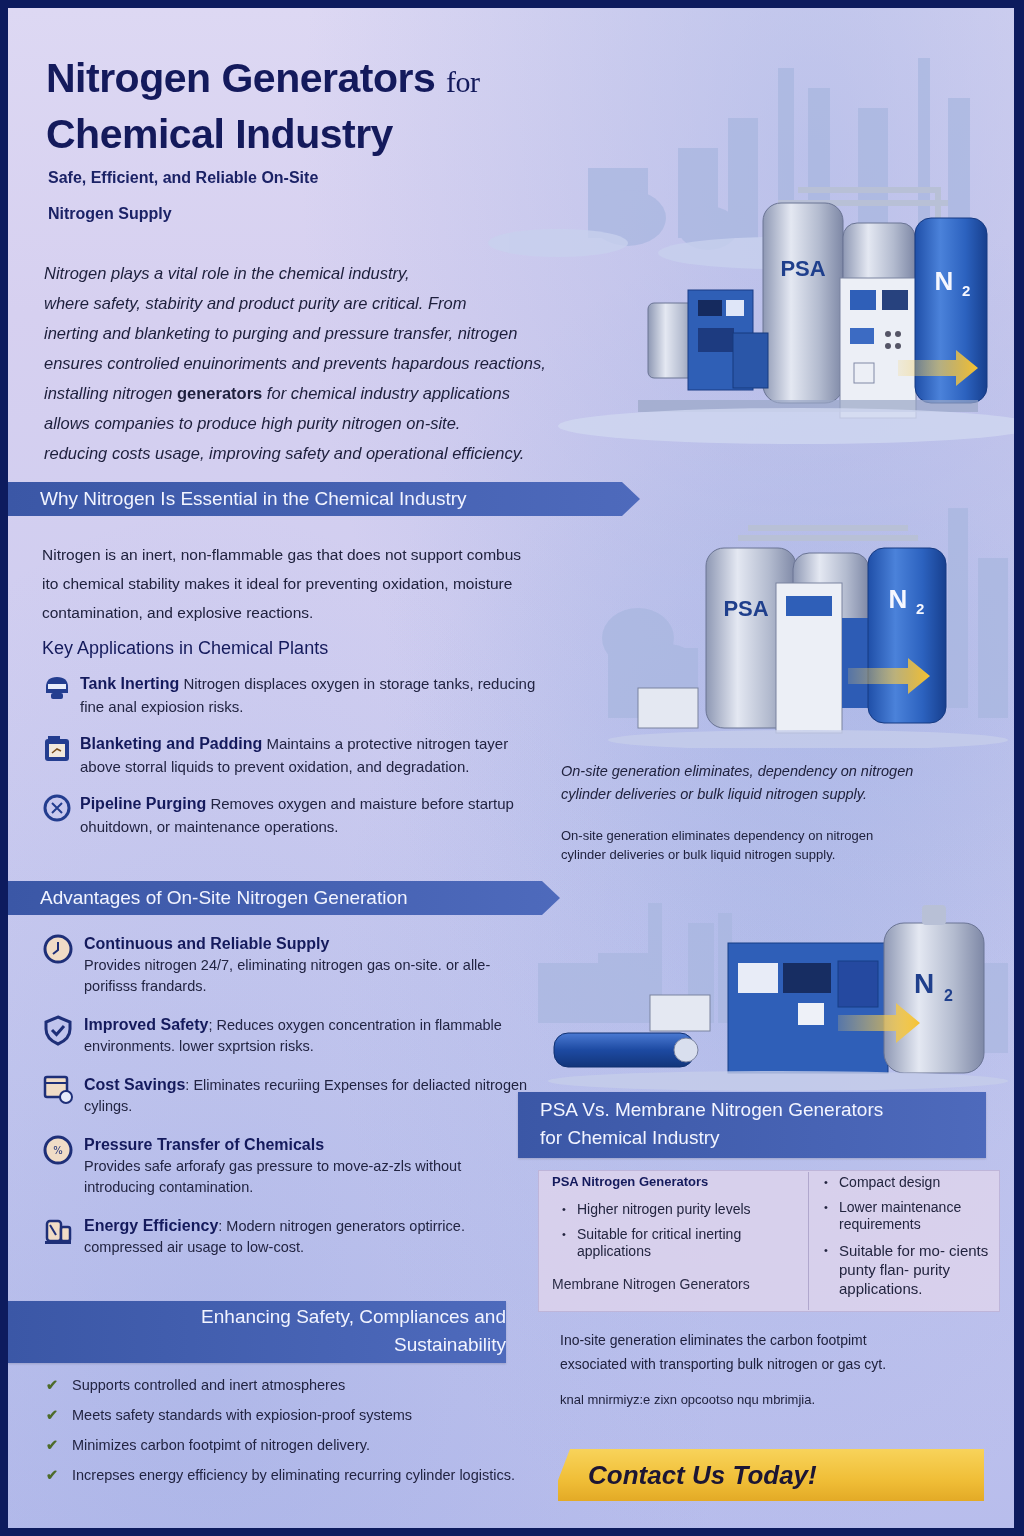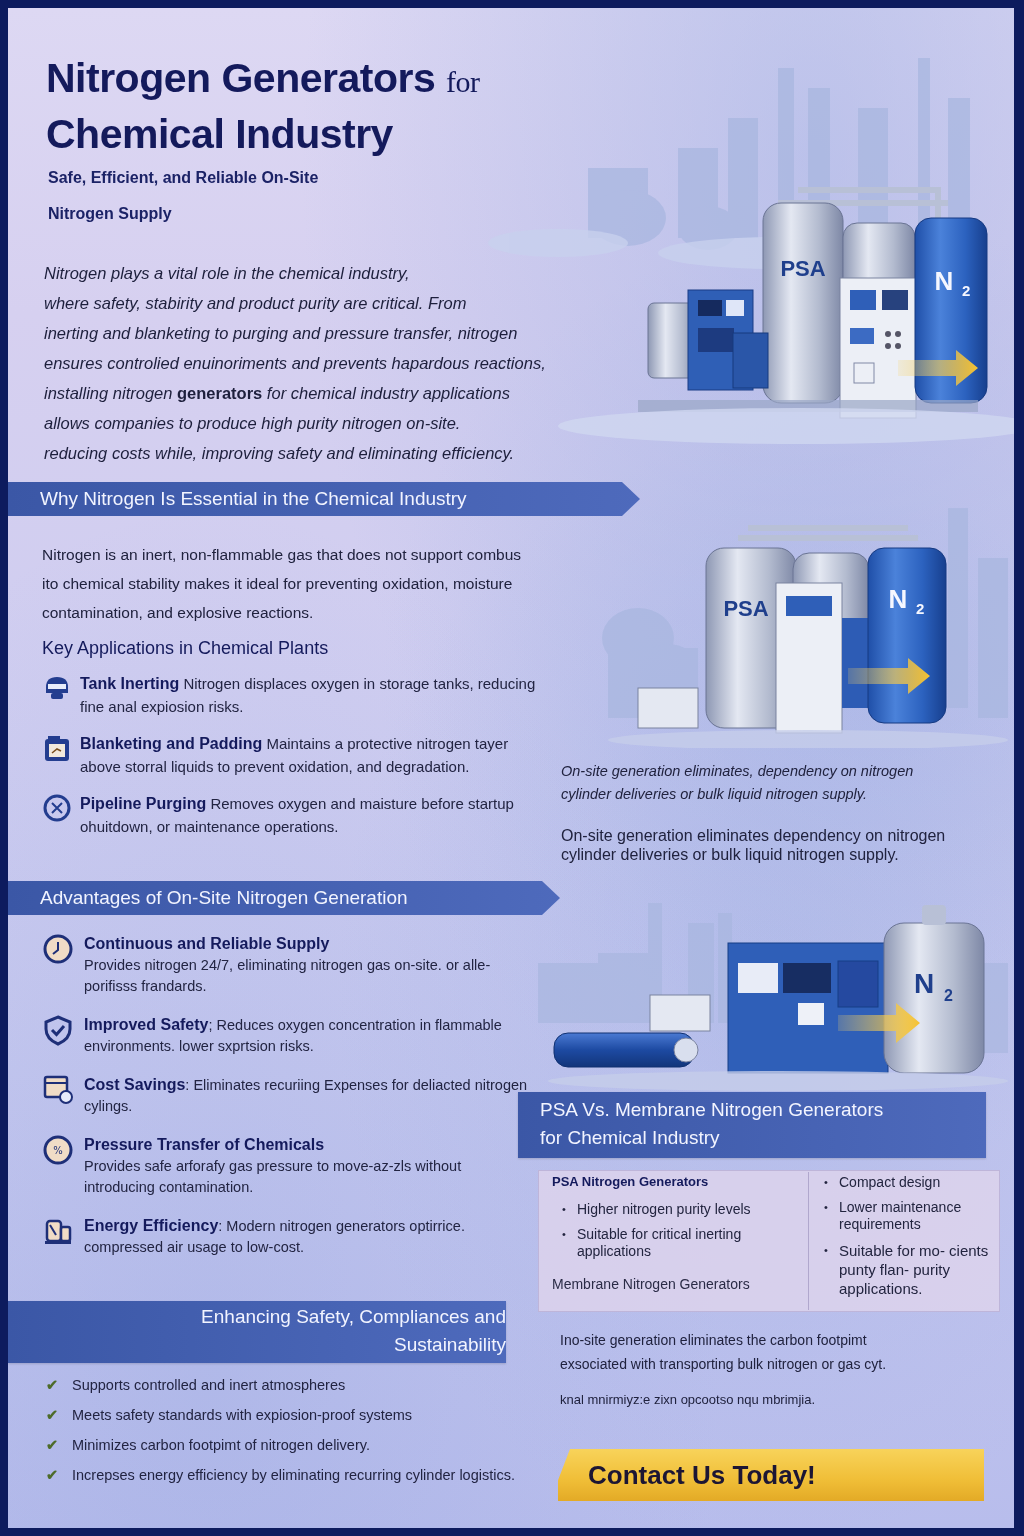--- a/index.html
+++ b/index.html
@@ -87,20 +87,21 @@
   .cmp-list .dot { width: 8px; flex: 0 0 8px; font-size: 11px; }
 
   .cta {
     left: 550px; top: 1441px; width: 426px; height: 52px;
     background: linear-gradient(180deg, #f8d35a 0%, #f0be37 60%, #e3aa26 100%);
     clip-path: polygon(12px 0, 100% 0, 100% 100%, 0 100%, 0 60%);
     box-shadow: 0 2px 3px rgba(0,0,0,0.3);
     display: flex; align-items: center; padding-left: 30px;
     font-family: "Liberation Sans", sans-serif; font-weight: bold; font-size: 26px; color: #1c1634;
     cursor: pointer;
+    font-style: italic;
   }
   .img { overflow: hidden; }
 </style>
 </head>
 <body>
 
 <div class="frame">
   <div class="noise"></div>
 
   <div class="abs img" style="left:470px; top:20px; width:536px; height:430px;">
@@ -184,21 +185,21 @@
     <div>Nitrogen Supply</div>
   </div>
 
   <div class="abs intro">
     <div>Nitrogen plays a vital role in the chemical industry,</div>
     <div>where safety, stabirity and product purity are critical. From</div>
     <div>inerting and blanketing to purging and pressure transfer, nitrogen</div>
     <div>ensures controlied enuinoriments and prevents hapardous reactions,</div>
     <div><span>installing nitrogen </span><b>generators</b><span> for chemical industry applications</span></div>
     <div>allows companies to produce high  purity nitrogen on-site.</div>
-    <div>reducing costs while, improving safety and eliminating efficiency.</div>
+    <div>reducing costs usage, improving safety and operational efficiency.</div>
   </div>
 
   <div class="abs band chev" style="left:0; top:474px; width:632px; height:34px; line-height:34px;">
     <span>Why Nitrogen Is Essential in the Chemical Industry</span>
   </div>
 
   <div class="abs img" style="left:580px; top:490px; width:426px; height:250px;">
     <svg width="426" height="250" viewBox="0 0 426 250">
       <g fill="#a9b7e0" opacity="0.75">
         <rect x="360" y="10" width="20" height="200"></rect>
@@ -255,21 +256,21 @@
         <path d="M10 10 L20 20 M20 10 L10 20" stroke="#233d8f" stroke-width="2"></path>
       </svg>
       <div class="txt"><b>Pipeline Purging</b> <span>Removes oxygen and maisture before startup ohuitdown, or maintenance operations.</span></div>
     </div>
   </div>
 
   <div class="abs" style="left:553px; top:752px; width:450px; font-family:'Liberation Sans', sans-serif; font-size:14.5px; line-height:23px; color:#20223e;font-style:italic;">
     <div>On-site generation eliminates, dependency on nitrogen</div>
     <div>cylinder deliveries or bulk liquid nitrogen supply.</div>
   </div>
-  <div class="abs" style="left:553px; top:818px; width:450px; font-family:'Liberation Sans', sans-serif; font-size:16px; line-height:19px; color:#20223e;">
+  <div class="abs" style="left:553px; top:818px; width:450px; font-family:'Liberation Sans', sans-serif; font-size:13px; line-height:19px; color:#20223e;">
     <div>On-site generation eliminates dependency on nitrogen</div>
     <div>cylinder deliveries or bulk liquid nitrogen supply.</div>
   </div>
 
   <div class="abs band chev" style="left:0; top:873px; width:552px; height:34px; line-height:34px;">
     <span>Advantages of On-Site Nitrogen Generation</span>
   </div>
 
   <div class="abs img" style="left:530px; top:875px; width:476px; height:210px;">
     <svg width="476" height="210" viewBox="0 0 476 210">

